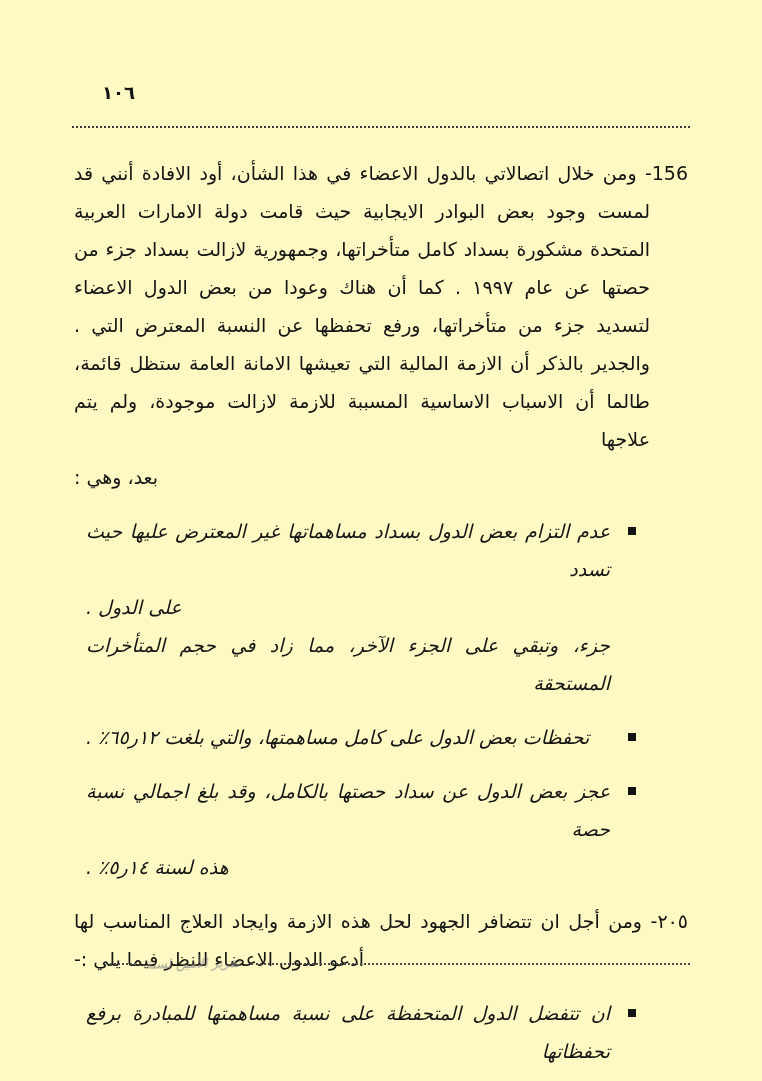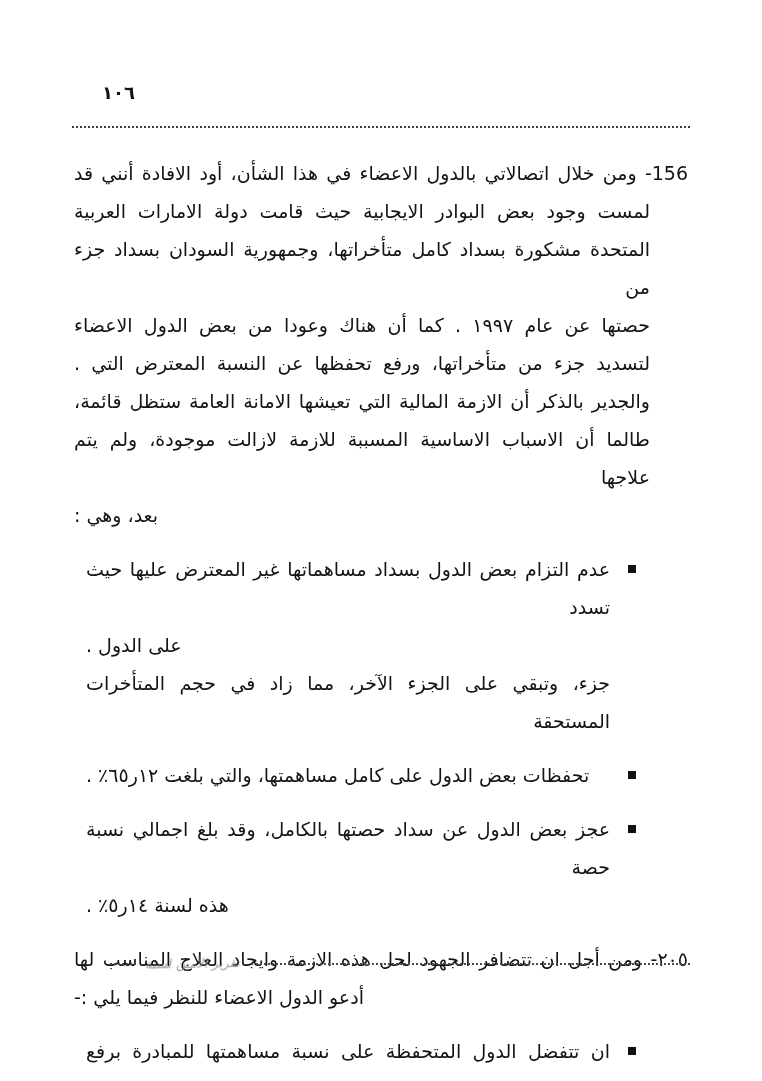--- a/index.html
+++ b/index.html
@@ -5,21 +5,21 @@
   html, body {
     margin: 0;
     padding: 0;
     background: #e8e8e8;
   }
   .page {
     position: relative;
     width: 762px;
     height: 1081px;
     margin: 0 auto;
-    background: #ffffff;
+    background: #fef9c3;
     overflow: hidden;
     font-family: "DejaVu Sans", sans-serif;
     color: #141414;
     direction: rtl;
   }
   .page-number {
     position: absolute;
     top: 82px;
     left: 102px;
     font-size: 18px;
@@ -51,20 +51,21 @@
   }
   .line.j {
     text-align: justify;
     text-align-last: justify;
   }
   .para .line.cont { padding-right: 38px; }
   .bullet {
     position: relative;
     padding-right: 78px;
     padding-left: 12px;
+    font-style: italic;
   }
   .bullet-marker {
     position: absolute;
     right: 52px;
     top: 15px;
     width: 8px;
     height: 8px;
     background: #121212;
   }
   .footer {
@@ -99,21 +100,21 @@
 <div class="page">
 
   <div class="page-number">١٠٦</div>
 
   <div class="head-rule"></div>
 
   <div class="content">
       <div class="block para">
         <div class="line j">156- ومن خلال اتصالاتي بالدول الاعضاء في هذا الشأن، أود الافادة أنني قد</div>
         <div class="line j cont">لمست وجود بعض البوادر الايجابية حيث قامت دولة الامارات العربية</div>
-        <div class="line j cont">المتحدة مشكورة بسداد كامل متأخراتها، وجمهورية السودان بسداد جزء من</div>
+        <div class="line j cont">المتحدة مشكورة بسداد كامل متأخراتها، وجمهورية لازالت بسداد جزء من</div>
         <div class="line j cont">حصتها عن عام ١٩٩٧ . كما أن هناك وعودا من بعض الدول الاعضاء</div>
         <div class="line j cont">لتسديد جزء من متأخراتها، ورفع تحفظها عن النسبة المعترض التي .</div>
         <div class="line j cont">والجدير بالذكر أن الازمة المالية التي تعيشها الامانة العامة ستظل قائمة،</div>
         <div class="line j cont">طالما أن الاسباب الاساسية المسببة للازمة لازالت موجودة، ولم يتم علاجها</div>
         <div class="line cont">بعد، وهي :</div>
       </div>
       <div class="block bullet">
         <span class="bullet-marker"></span>
         <div class="line j">عدم التزام بعض الدول بسداد مساهماتها غير المعترض عليها حيث تسدد</div>
         <div class="line">على الدول .</div>

